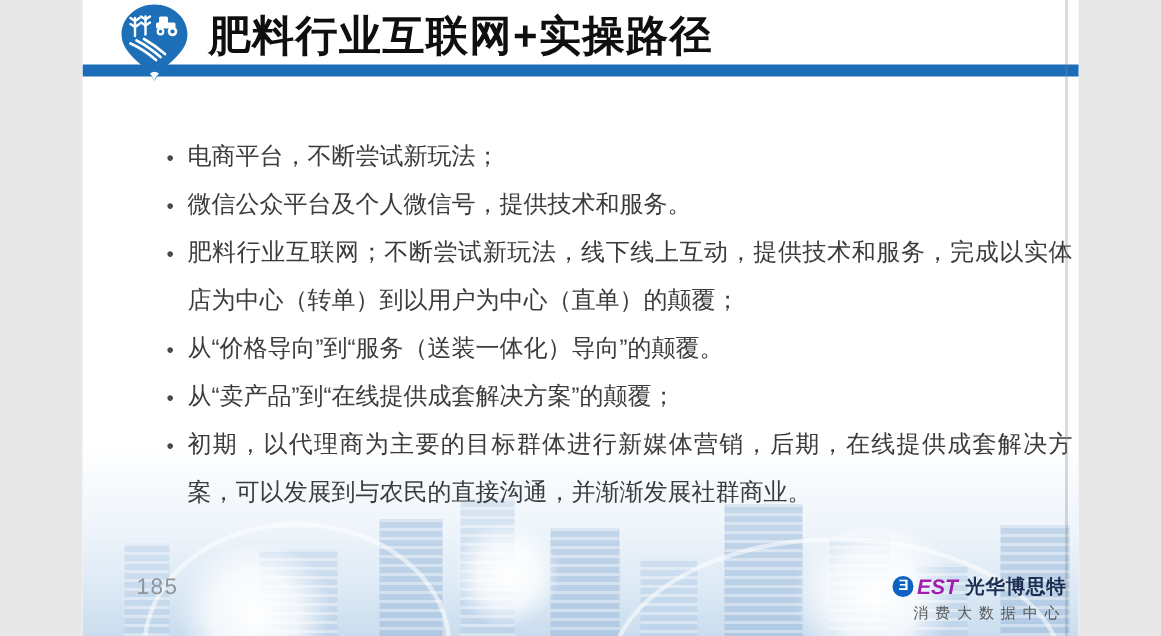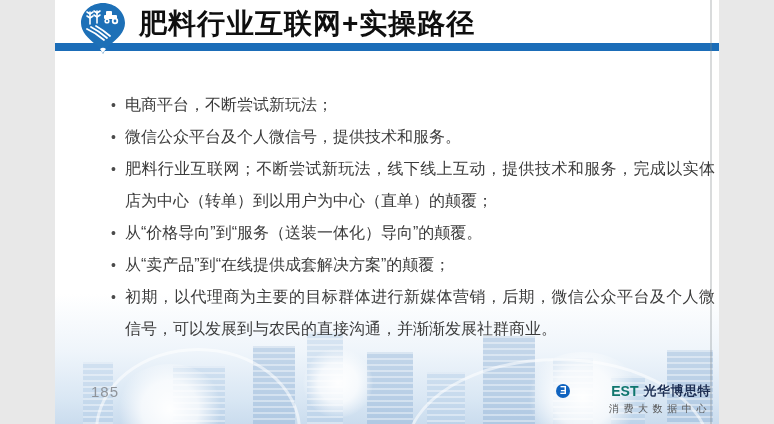--- a/index.html
+++ b/index.html
@@ -36,21 +36,21 @@
     position:absolute; left:36px; top:383px; font-size:15px; color:#8f9399;
     letter-spacing:1px; z-index:6;
   }
   .brand { position:absolute; right:8px; bottom:8px; z-index:6; text-align:right; }
   .brand-row { display:flex; align-items:center; justify-content:flex-end; gap:2px; }
   .brand-circle {
     width:14px; height:14px; border-radius:50%;
     background:#0f63c0; color:#ffffff; font-size:10px; font-weight:bold;
     display:flex; align-items:center; justify-content:center; line-height:1;
   }
-  .brand-est { font-size:14px; font-weight:bold; color:#0f766e; letter-spacing:0px;margin-left:39px; }
+  .brand-est { font-size:14px; font-weight:bold; font-style:italic; color:#a21caf; letter-spacing:0px; }
   .brand-cn { font-size:13px; font-weight:bold; color:#1c2d52; margin-left:3px; letter-spacing:0.5px; }
   .brand-sub { margin-top:2px; font-size:10px; color:#585858; letter-spacing:4.6px; padding-right:0px; }
 
   
   .bottom-tint {
     position:absolute; left:0; bottom:0; width:100%; height:130px; z-index:1;
     background:linear-gradient(to bottom,
       rgba(231,240,249,0) 0%, rgba(225,236,247,0.55) 45%,
       rgba(211,227,242,0.85) 80%, rgba(199,218,237,0.95) 100%);
   }
@@ -134,21 +134,21 @@
   <div class="slide-title">肥料行业互联网+实操路径</div>
   <div class="header-rule"></div>
 
   <div class="content">
     <ul>
       <li>电商平台，不断尝试新玩法；</li>
       <li>微信公众平台及个人微信号，提供技术和服务。</li>
       <li>肥料行业互联网；不断尝试新玩法，线下线上互动，提供技术和服务，完成以实体店为中心（转单）到以用户为中心（直单）的颠覆；</li>
       <li>从“价格导向”到“服务（送装一体化）导向”的颠覆。</li>
       <li>从“卖产品”到“在线提供成套解决方案”的颠覆；</li>
-      <li>初期，以代理商为主要的目标群体进行新媒体营销，后期，微信公众平台及个人微信号，可以发展到与农民的直接沟通，并渐渐发展社群商业。</li>
+      <li>初期，以代理商为主要的目标群体进行新媒体营销，后期，在线提供成套解决方案，可以发展到与农民的直接沟通，并渐渐发展社群商业。</li>
     </ul>
   </div>
 
   <div class="page-number">185</div>
 
   <div class="brand">
     <div class="brand-row">
       <span class="brand-circle">
         <span>Ǝ</span>
       </span>

